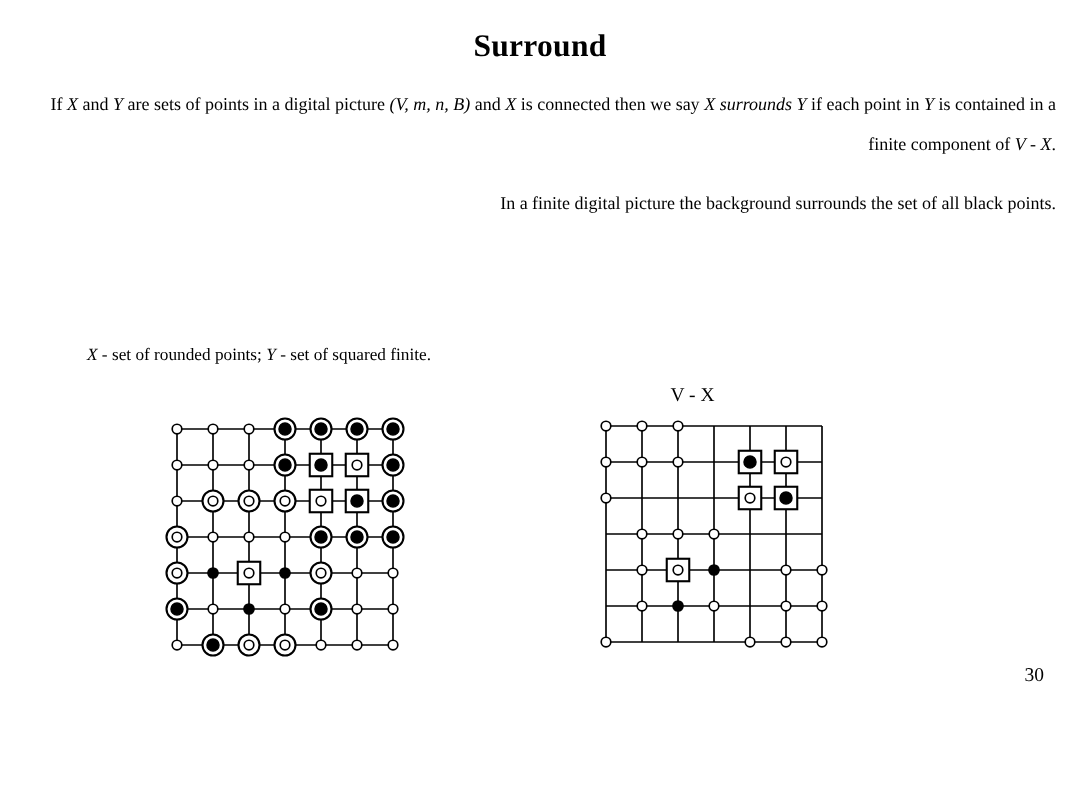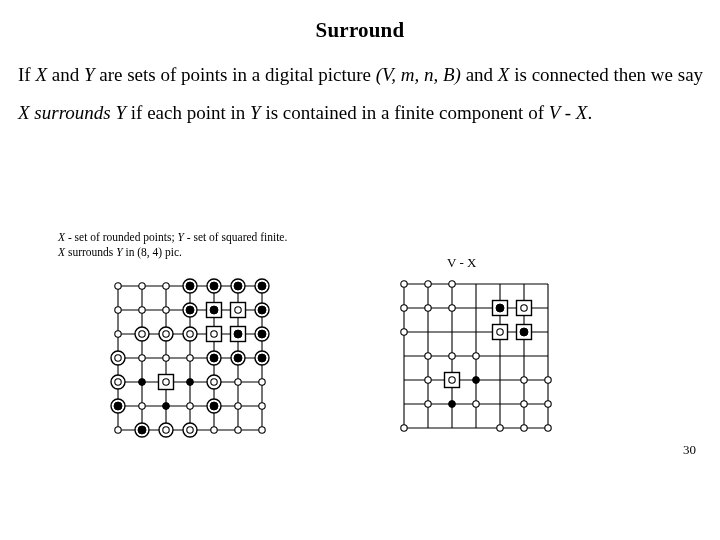--- a/index.html
+++ b/index.html
@@ -16,23 +16,23 @@
 
   #page-title{
     position:absolute;left:0;top:18px;width:720px;
     text-align:center;
     font-size:21px;font-weight:bold;
     letter-spacing:0.2px;
   }
 
   .body-text{
     position:absolute;
-    font-size:19px;
-    line-height:38px;
-    text-align:left;
+    font-size:12px;
+    line-height:27px;
+    text-align:right;
   }
   #para-1{left:18px;top:56px;width:686px;}
   #para-2{left:18px;top:122px;width:686px;}
 
   .it{font-style:italic;}
 
   #left-caption{
     position:absolute;left:58px;top:230px;width:360px;
     font-size:11.5px;line-height:15px;
   }
@@ -54,24 +54,24 @@
 </style>
 </head>
 <body>
 
 <div class="slide">
 
   <div id="page-title">Surround</div>
 
   <div class="body-text" id="para-1"><span>If </span><span class="it">X</span><span> and </span><span class="it">Y</span><span> are sets of points in a digital picture </span><span class="it">(V, m, n, B)</span><span> and </span><span class="it">X</span><span> is connected then we say </span><span class="it">X surrounds</span><span> </span><span class="it">Y</span><span> if each point in </span><span class="it">Y</span><span> is contained in a finite component of </span><span class="it">V - X</span><span>.</span></div>
 
+  <div class="body-text" id="para-2">In a finite digital picture the background surrounds the set of all black points.</div>
 
   <div id="left-caption">
     <div><span class="it">X</span><span> - set of rounded points; </span><span class="it">Y</span><span> - set of squared finite.</span></div>
-    <div><span class="it">X</span><span> surrounds </span><span class="it">Y</span><span> in (8, 4) pic.</span></div>
   </div>
 
   <div id="vx-label">V - X</div>
 
   <div class="figure" id="fig-left">
     <svg width="168" height="158" viewBox="0 0 168 158">
       <g id="left-edges">
           <line x1="10" y1="6" x2="154" y2="6" stroke="#000000" stroke-width="1.1"></line>
           <line x1="10" y1="30" x2="154" y2="30" stroke="#000000" stroke-width="1.1"></line>
           <line x1="10" y1="54" x2="154" y2="54" stroke="#000000" stroke-width="1.1"></line>

